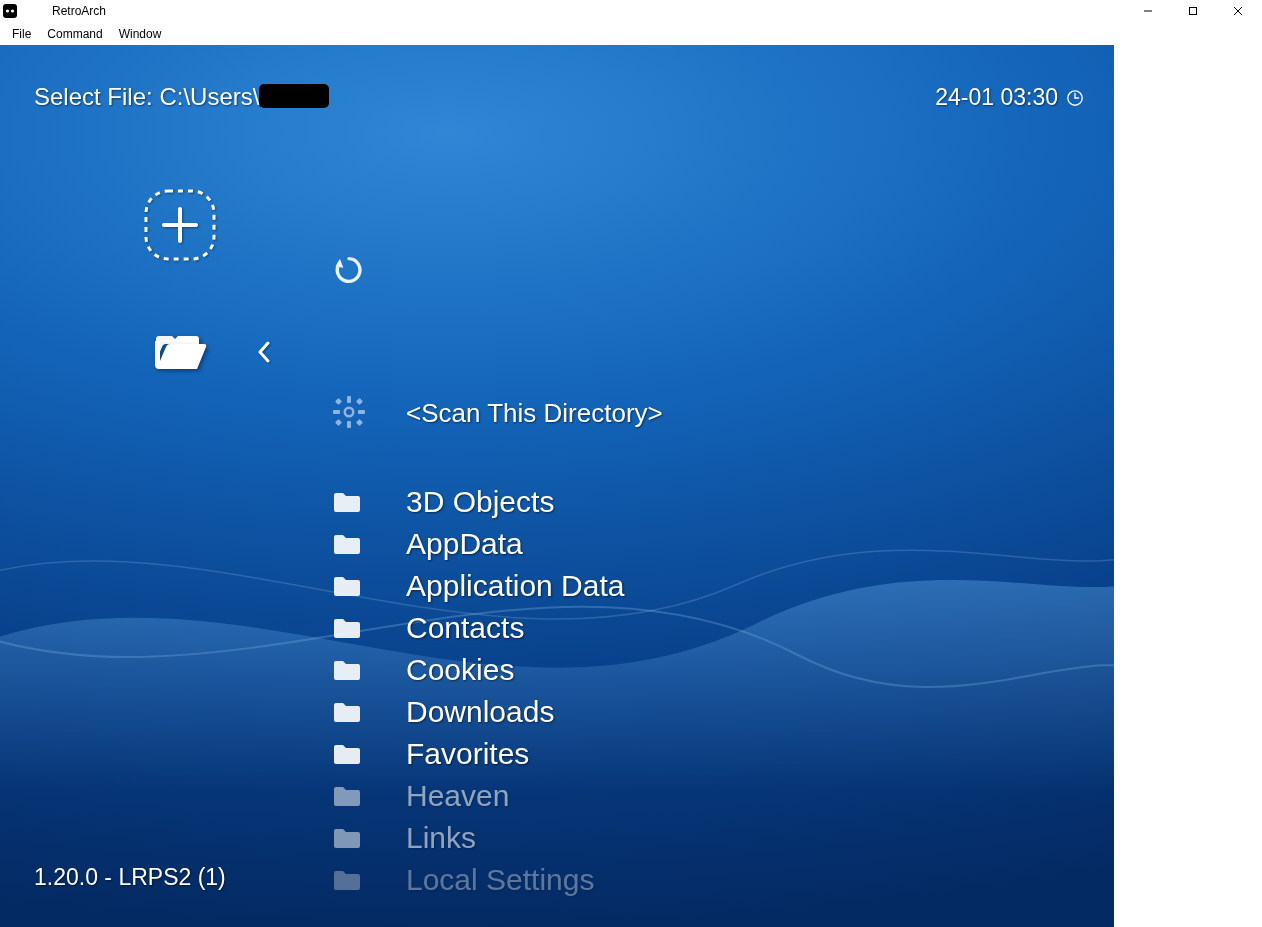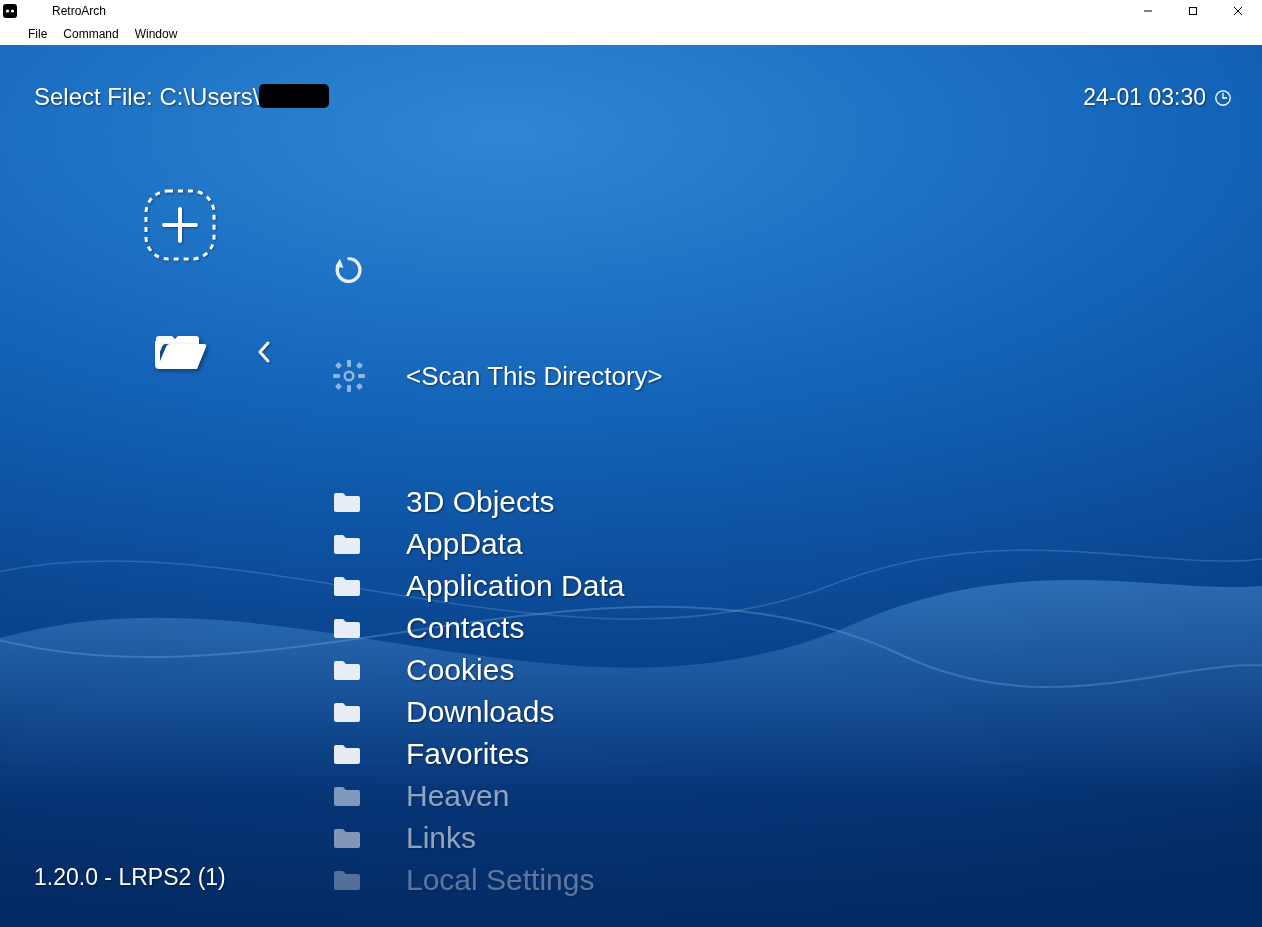--- a/index.html
+++ b/index.html
@@ -31,32 +31,32 @@
     display: inline-flex; align-items: center; justify-content: center;
     font-size: 10px;
   }
   .winbtn svg { width: 10px; height: 10px; }
   
   .menubar {
     height: 23px;
     background: #fff;
     display: flex;
     align-items: center;
-    padding: 0 20px;
+    padding: 0 4px;
     font-size: 12px;
     border-bottom: 0px solid #ddd;
     text-align: center;
   }
   .menubar .menuitem {
     padding: 2px 8px;
   }
   
   .app {
     position: relative;
-    width: 1262px;
+    width: 1114px;
     height: 882px; 
     background: radial-gradient(ellipse 160% 90% at 40% 10%, #2f87d6 0%, #1364b9 35%, #083f88 70%, #042a63 100%);
     color: #fff;
     font-family: "Segoe UI Light", "Segoe UI", Arial, sans-serif;
     overflow: hidden;
   }
   
   .wave {
     position: absolute;
     left: -50px; right: -50px;
@@ -144,20 +144,21 @@
   .row.big {
     height: 106px;
     font-size: 24px;
   }
   .row.big .ricon {
     width: 34px; height: 34px;
     margin-right: 40px;
   }
   .row.selected {
     font-size: 26px;
+    align-items: flex-end;
   }
   .row.faded { opacity: 0.55; }
   .row.faded2 { opacity: 0.35; }
 
   
   .footer {
     position: absolute;
     left: 34px; bottom: 36px;
     font-size: 23px;
     font-weight: 300;

